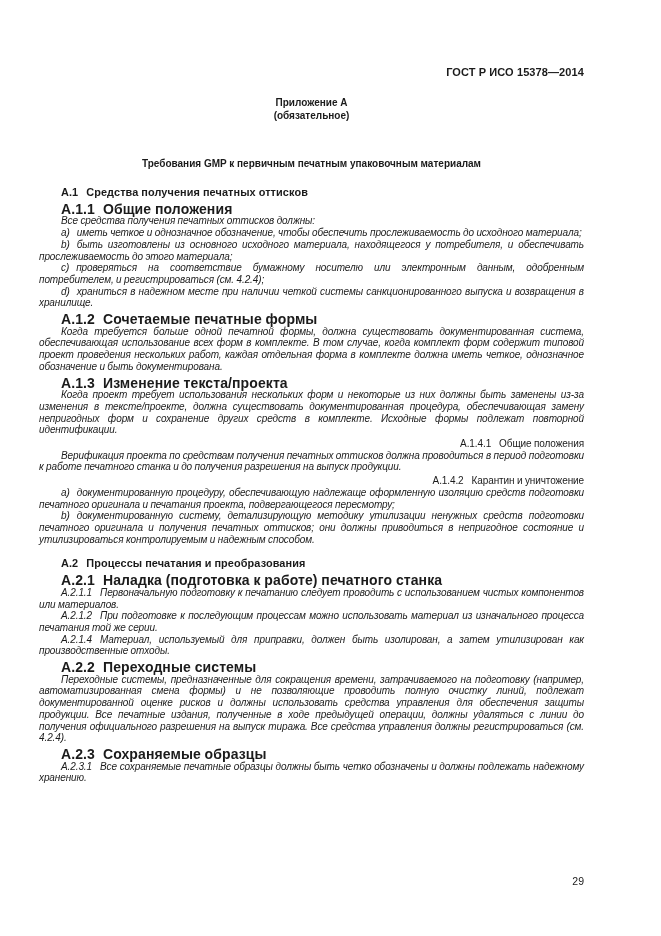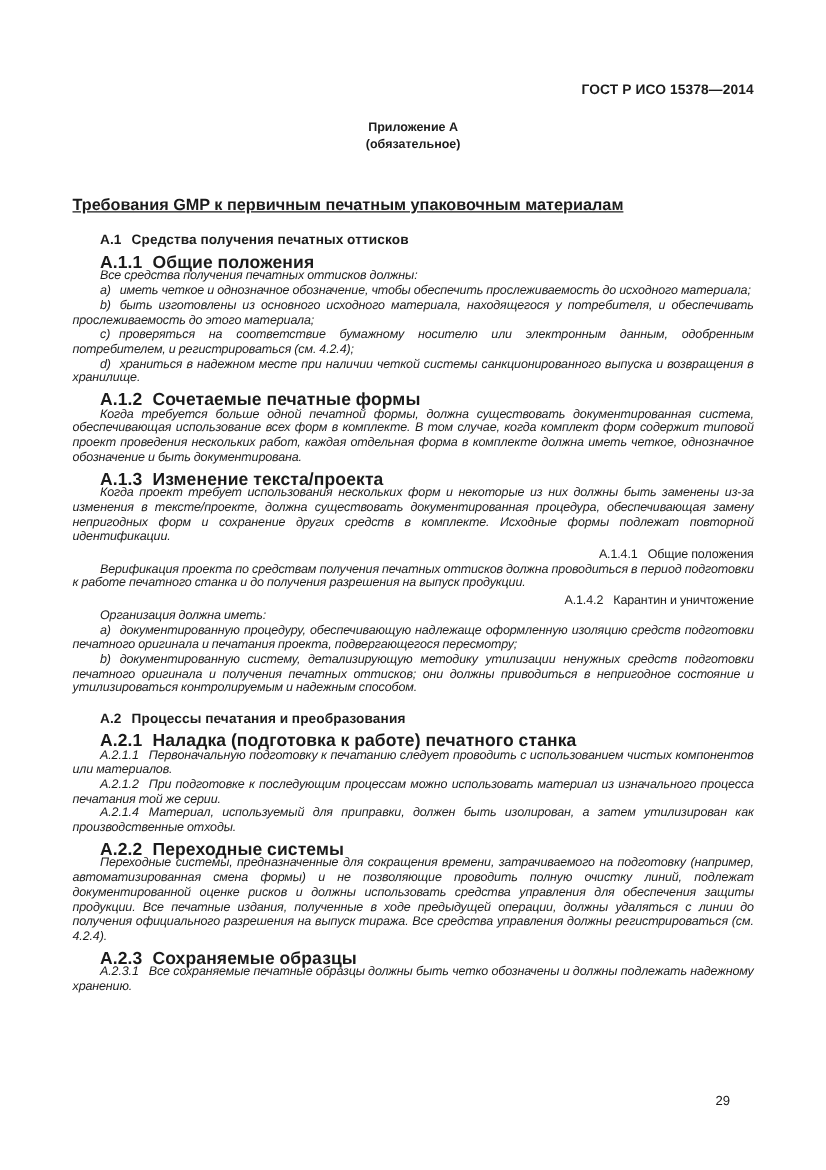--- a/index.html
+++ b/index.html
@@ -7,43 +7,42 @@
     position:relative;
     width:661px;height:936px;
     background:#ffffff;
     color:#1b1b1b;
     font-family:"Liberation Sans","DejaVu Sans",sans-serif;
     overflow:hidden;
     margin:0 auto;
   }
   .content{
     position:absolute;
-    left:39px;top:66px;width:545px;margin-left:19px;
+    left:39px;top:66px;width:545px;
   }
   .doc-header{
     text-align:right;
     font-weight:bold;
     font-size:11px;
     line-height:12px;
     letter-spacing:0.1px;
   }
   .appendix{
     margin-top:19px;
     text-align:center;
     font-weight:bold;
     font-size:10px;
     line-height:12.5px;
   }
   .doc-title{
     margin-top:35px;
-    text-align:left;
+    text-align:center;
     font-weight:bold;
-    font-size:13px;
+    font-size:10px;
     line-height:13px;
-    text-decoration:underline;
   }
   .flow{
     margin-top:17px;
     font-size:10px;
     line-height:11.7px;
     text-align:justify;
     letter-spacing:-0.1px;
     word-spacing:-0.2px;
   }
   .flow > div{margin:0;text-indent:22px;}
@@ -101,21 +100,20 @@
         <div class="li"><span class="marker">b)</span>быть изготовлены из основного исходного материала, находящегося у потребителя, и обеспечивать прослеживаемость до этого материала;</div>
         <div class="li"><span class="marker">c)</span>проверяться на соответствие бумажному носителю или электронным данным, одобренным потребителем, и регистрироваться (см. 4.2.4);</div>
         <div class="li"><span class="marker">d)</span>храниться в надежном месте при наличии четкой системы санкционированного выпуска и возвращения в хранилище.</div>
         <div class="h2"><span class="num">А.1.2</span>Сочетаемые печатные формы</div>
         <div class="p">Когда требуется больше одной печатной формы, должна существовать документированная система, обеспечивающая использование всех форм в комплекте. В том случае, когда комплект форм содержит типовой проект проведения нескольких работ, каждая отдельная форма в комплекте должна иметь четкое, однозначное обозначение и быть документирована.</div>
         <div class="h2"><span class="num">А.1.3</span>Изменение текста/проекта</div>
         <div class="p">Когда проект требует использования нескольких форм и некоторые из них должны быть заменены из-за изменения в тексте/проекте, должна существовать документированная процедура, обеспечивающая замену непригодных форм и сохранение других средств в комплекте. Исходные формы подлежат повторной идентификации.</div>
         <div class="h3"><span class="num">А.1.4.1</span>Общие положения</div>
         <div class="p">Верификация проекта по средствам получения печатных оттисков должна проводиться в период подготовки к работе печатного станка и до получения разрешения на выпуск продукции.</div>
         <div class="h3"><span class="num">А.1.4.2</span>Карантин и уничтожение</div>
-        <div class="p">Организация должна иметь:</div>
         <div class="li"><span class="marker">a)</span>документированную процедуру, обеспечивающую надлежаще оформленную изоляцию средств подготовки печатного оригинала и печатания проекта, подвергающегося пересмотру;</div>
         <div class="li"><span class="marker">b)</span>документированную систему, детализирующую методику утилизации ненужных средств подготовки печатного оригинала и получения печатных оттисков; они должны приводиться в непригодное состояние и утилизироваться контролируемым и надежным способом.</div>
         <div class="h1"><span class="num">А.2</span>Процессы печатания и преобразования</div>
         <div class="h2"><span class="num">А.2.1</span>Наладка (подготовка к работе) печатного станка</div>
         <div class="pnum"><span class="num">А.2.1.1</span>Первоначальную подготовку к печатанию следует проводить с использованием чистых компонентов или материалов.</div>
         <div class="pnum"><span class="num">А.2.1.2</span>При подготовке к последующим процессам можно использовать материал из изначального процесса печатания той же серии.</div>
         <div class="pnum"><span class="num">А.2.1.4</span>Материал, используемый для приправки, должен быть изолирован, а затем утилизирован как производственные отходы.</div>
         <div class="h2"><span class="num">А.2.2</span>Переходные системы</div>
         <div class="p">Переходные системы, предназначенные для сокращения времени, затрачиваемого на подготовку (например, автоматизированная смена формы) и не позволяющие проводить полную очистку линий, подлежат документированной оценке рисков и должны использовать средства управления для обеспечения защиты продукции. Все печатные издания, полученные в ходе предыдущей операции, должны удаляться с линии до получения официального разрешения на выпуск тиража. Все средства управления должны регистрироваться (см. 4.2.4).</div>
         <div class="h2"><span class="num">А.2.3</span>Сохраняемые образцы</div>

